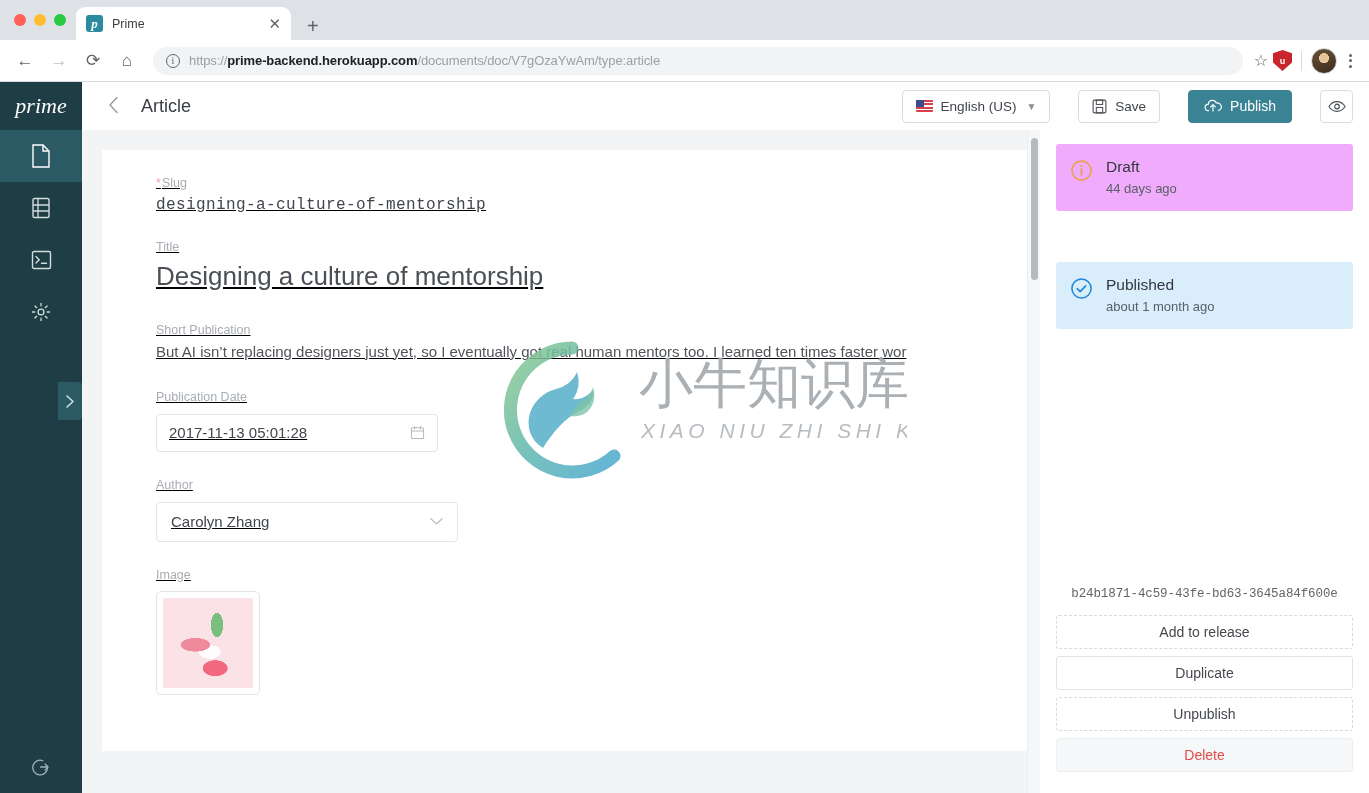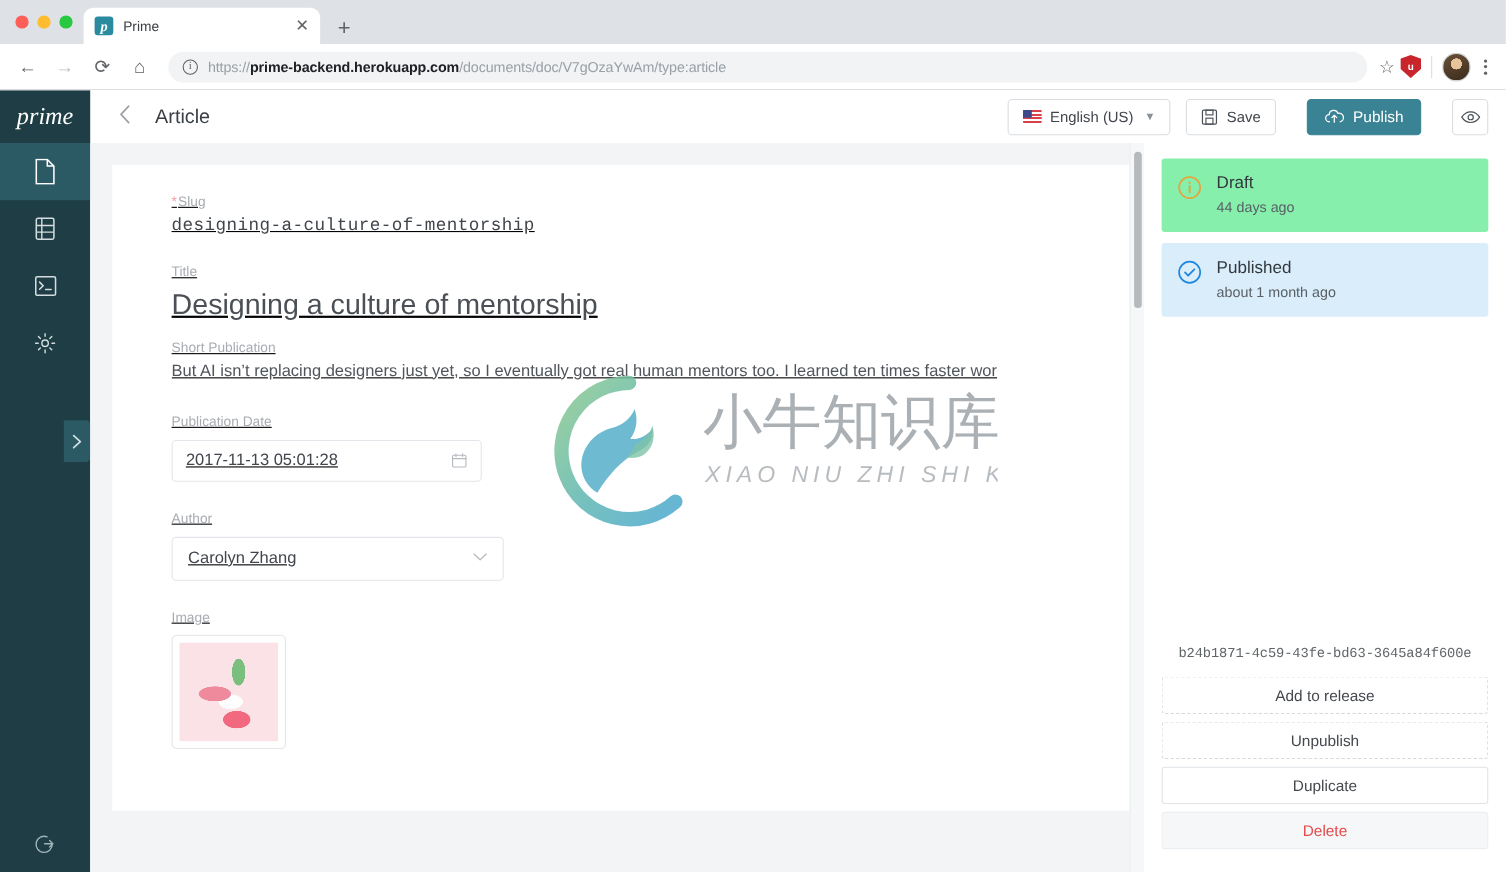--- a/index.html
+++ b/index.html
@@ -220,22 +220,22 @@
 
   
   .rpanel {
     width: 329px; flex: none; background: #fff; padding: 14px 16px;
     display: flex; flex-direction: column;
   }
   .status-card {
     border-radius: 3px; padding: 14px 16px 15px 14px; display: flex; gap: 13px;
     align-items: flex-start; margin-bottom: 10px;
   }
-  .status-card.draft { background: #86efac; }
-  .status-card.published { background: #daedfb; }
+  .status-card.draft { background: #f0abfc; }
+  .status-card.published { background: #daedfb; margin-top: 41px; }
   .st-ic { flex: none; margin-top: 1px; }
   .st-title { font-size: 15.5px; color: #33383d; margin-bottom: 5px; }
   .st-sub { font-size: 13px; color: #5a6066; }
 
   .rp-spacer { flex: 1; }
   .docid {
     font-family: "Liberation Mono", monospace; font-size: 12.5px; color: #606568;
     margin-bottom: 14px; letter-spacing: -0.1px; text-align: center;
   }
   .rbtn {
@@ -348,21 +348,21 @@
         </span>
         <span class="pagetitle">Article</span>
         <span class="head-spacer"></span>
 
         <div class="btn">
           <span class="flag"></span>
           <span>English (US)</span>
           <span class="caret">▼</span>
         </div>
 
-        <div class="btn" style="">
+        <div class="btn" style="margin-left:14px">
           <svg width="15" height="15" viewBox="0 0 16 16">
             <rect x="1.2" y="1.2" width="13.6" height="13.6" rx="1.4" stroke="#4a5056" stroke-width="1.2" fill="none"></rect>
             <rect x="4.6" y="1.2" width="6.8" height="4.6" stroke="#4a5056" stroke-width="1.1" fill="none"></rect>
             <rect x="4.6" y="9" width="6.8" height="5.8" stroke="#4a5056" stroke-width="1.1" fill="none"></rect>
           </svg>
           <span>Save</span>
         </div>
 
         <div class="btn-publish" style="margin-left:14px">
           <svg width="18" height="16" viewBox="0 0 20 16">
@@ -385,21 +385,21 @@
         <div class="editor">
 
 
           <div class="card">
 
             <div class="field">
               <span class="flabel"><span class="req">*</span><span>Slug</span></span>
               <div class="val-mono">designing-a-culture-of-mentorship</div>
             </div>
 
-            <div class="field" style="margin-bottom:16px">
+            <div class="field" style="margin-bottom:30px">
               <span class="flabel">Title</span>
               <div class="val-title">Designing a culture of mentorship</div>
             </div>
 
             <div class="field" style="margin-bottom:30px">
               <span class="flabel">Short Publication</span>
               <div class="val-desc">But AI isn’t replacing designers just yet, so I eventually got real human mentors too. I learned ten times faster wor</div>
             </div>
 
             <div class="field">
@@ -483,21 +483,21 @@
               <div class="st-title">Published</div>
               <div class="st-sub">about 1 month ago</div>
             </div>
           </div>
 
           <div class="rp-spacer"></div>
 
           <div class="docid">b24b1871-4c59-43fe-bd63-3645a84f600e</div>
 
           <div class="rbtn dashed">Add to release</div>
+          <div class="rbtn solid">Duplicate</div>
           <div class="rbtn dashed">Unpublish</div>
-          <div class="rbtn solid">Duplicate</div>
           <div class="rbtn danger">Delete</div>
 
         </div>
       </div>
     </div>
   </div>
 </div>
 
 </body></html>

